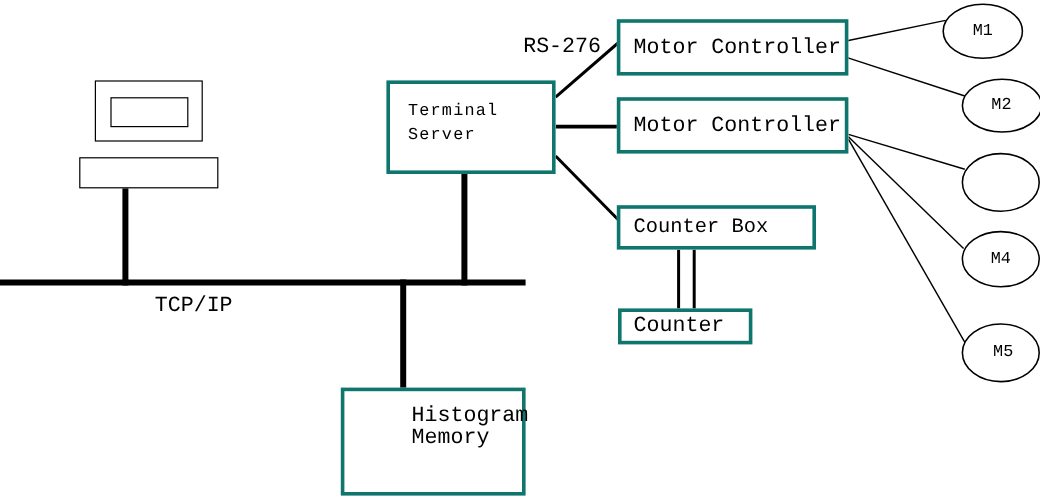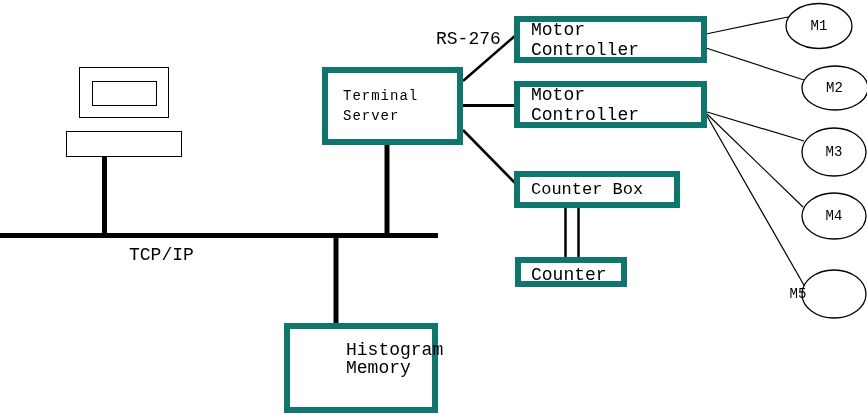--- a/index.html
+++ b/index.html
@@ -17,21 +17,21 @@
     overflow: hidden;
   }
   .layer {
     position: absolute;
     left: 0;
     top: 0;
   }
   .box {
     position: absolute;
     box-sizing: border-box;
-    border: 6px solid #0f766e;
+    border: 3px solid #0f766e;
     background: #ffffff;
   }
   .shape {
     position: absolute;
     box-sizing: border-box;
     border: 1px solid #000000;
     background: #ffffff;
   }
   .label {
     position: absolute;
@@ -73,21 +73,21 @@
   
   .mlabel {
     position: absolute;
     display: flex; align-items: center; justify-content: center;
     font-size: 14px;
   }
   .m1 { left: 786px; top: 4px;   width: 66px; height: 44px; }
   .m2 { left: 802px; top: 66px;  width: 65px; height: 44px; }
   .m3 { left: 802px; top: 128px; width: 64px; height: 48px; }
   .m4 { left: 802px; top: 193px; width: 64px; height: 46px; }
-  .m5 { left: 766px; top: 270px; width: 64px; height: 48px; }
+  .m5 { left: 804px; top: 270px; width: 64px; height: 48px; }
 </style>
 </head>
 <body>
 
 <div class="stage">
 
   <svg class="layer" width="867" height="414" viewBox="0 0 867 414">
 
     <line x1="0" y1="235.5" x2="438" y2="235.5" stroke="#000" stroke-width="5"></line>
     <line x1="104.5" y1="156" x2="104.5" y2="238" stroke="#000" stroke-width="5"></line>
@@ -139,20 +139,19 @@
     <span>Counter Box</span>
   </div>
 
   <div class="box histogram">
     <span>Histogram</span>
     <span>Memory</span>
   </div>
 
   <div class="mlabel m1">M1</div>
   <div class="mlabel m2">M2</div>
-  <div class="mlabel m3">M3</div>
   <div class="mlabel m4">M4</div>
   <div class="mlabel m5">M5</div>
 
   <div class="label lbl-tcp">TCP/IP</div>
   <div class="label lbl-rs">RS-276</div>
 
 </div>
 
 </body></html>

